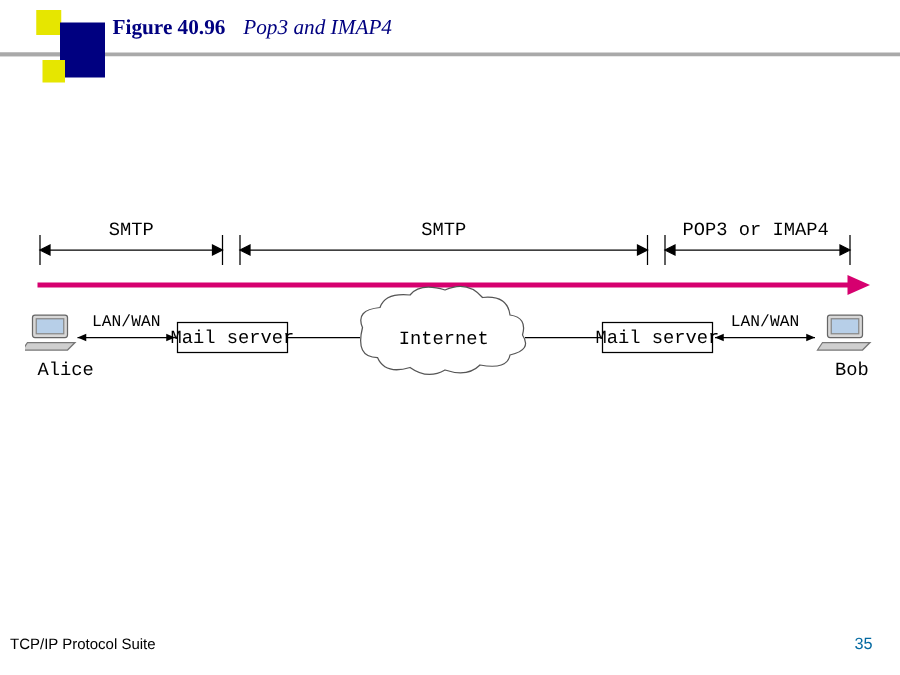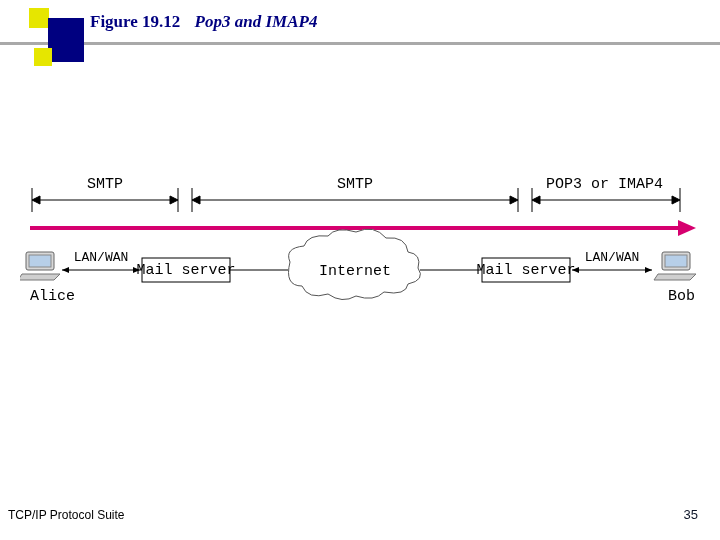--- a/index.html
+++ b/index.html
@@ -4,42 +4,42 @@
 <style>
   html,body{margin:0;padding:0;width:720px;height:540px;background:#fff;font-family:"Times New Roman",serif;}
   .slide{position:relative;width:720px;height:540px;}
   .sq-outer{position:absolute;left:29px;top:8px;width:20px;height:20px;background:#e6e600;}
   .bar-horiz{position:absolute;left:0;top:42px;width:720px;height:3px;background:#a9a9a9;}
   .bar-block{position:absolute;left:48px;top:18px;width:36px;height:44px;background:#000080;}
   .sq-inner{position:absolute;left:34px;top:48px;width:18px;height:18px;background:#e6e600;}
   .bar-horiz-over{position:absolute;left:0;top:42px;width:48px;height:3px;background:#a9a9a9;}
   .fig-title{position:absolute;left:90px;top:12px;font-size:17px;}
   .fig-title .num{font-weight:bold;color:#000080;}
-  .fig-title .cap{font-weight:bold;font-style:italic;color:#000080;margin-left:10px;}
+  .fig-title .cap{font-weight:normal;font-style:italic;color:#000080;margin-left:10px;}
   .footer-left{position:absolute;left:8px;bottom:18px;font-family:Arial,sans-serif;font-size:12px;color:#000;}
-  .footer-right{position:absolute;right:22px;bottom:18px;font-family:Arial,sans-serif;font-size:13px;color:#0f172a;}
+  .footer-right{position:absolute;right:22px;bottom:18px;font-family:Arial,sans-serif;font-size:13px;color:#0369a1;}
   
   .diagram{position:absolute;left:20px;top:180px;width:680px;height:160px;}
   .svgfill{position:absolute;left:0;top:0;}
   .lbl{position:absolute;font-family:Liberation Mono, monospace;font-size:15px;color:#000;white-space:nowrap;}
   .lbl.center{transform:translateX(-50%);}
 </style>
 </head>
 <body>
 
 <div class="slide">
 
   <div class="bar-horiz"></div>
   <div class="sq-outer"></div>
   <div class="bar-block"></div>
   <div class="sq-inner"></div>
   <div class="bar-horiz-over"></div>
 
   <div class="fig-title">
-    <span class="num">Figure 19.12</span>
+    <span class="num">Figure 40.96</span>
     <span class="cap">Pop3 and IMAP4</span>
   </div>
 
   <div class="diagram">
     <svg class="svgfill" width="680" height="160">
 
       <g stroke="#000" stroke-width="1" fill="none">
 
         <line x1="12" y1="8" x2="12" y2="32"></line>
         <line x1="158" y1="8" x2="158" y2="32"></line>

